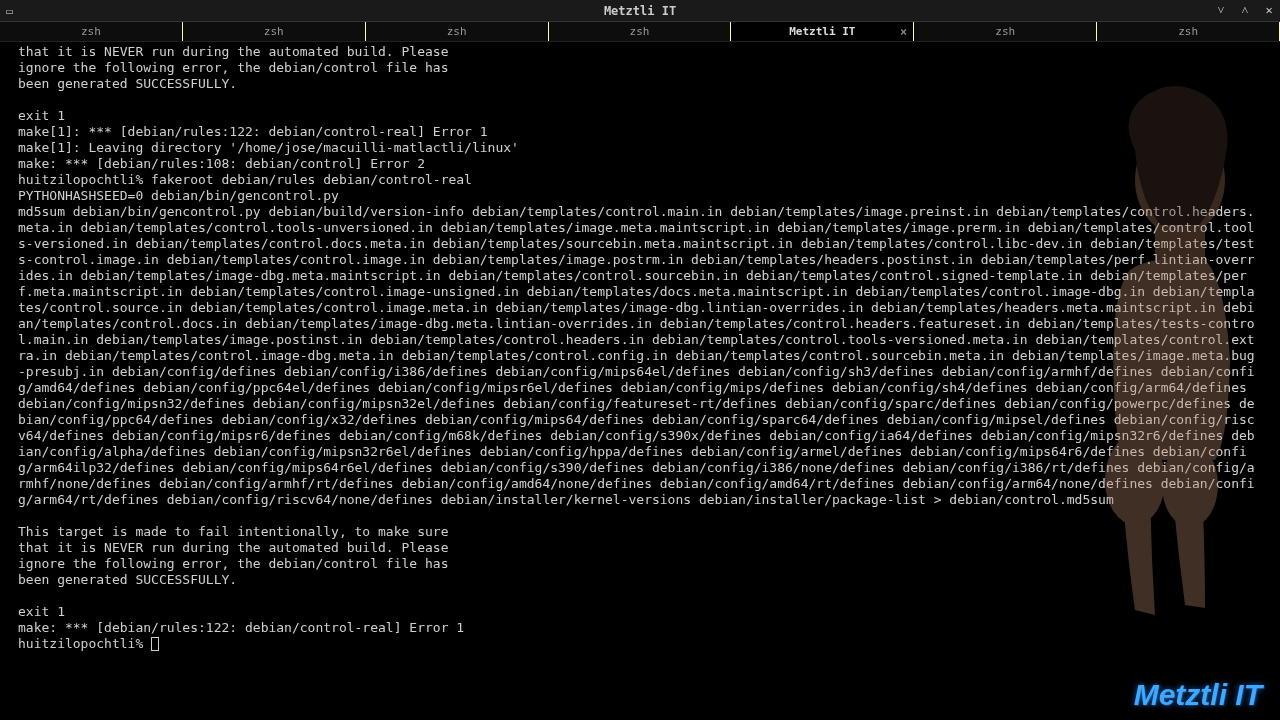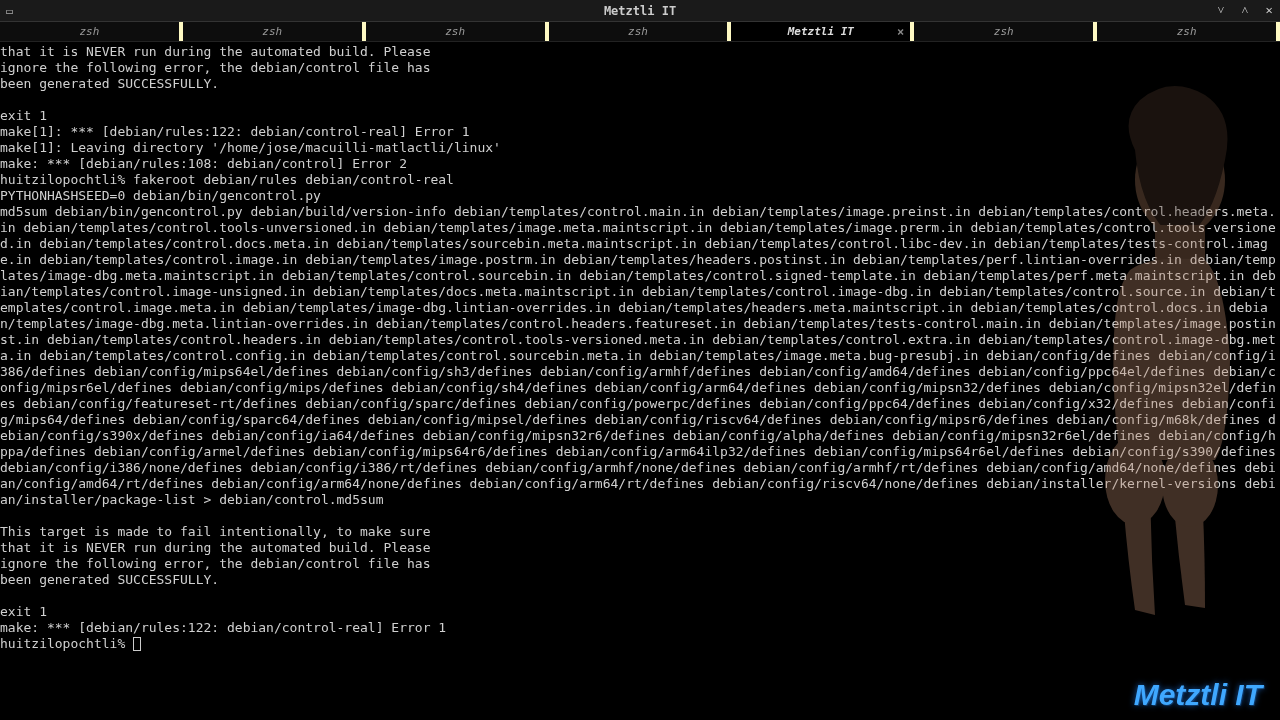--- a/index.html
+++ b/index.html
@@ -52,38 +52,37 @@
     display: flex;
     border-bottom: 1px solid #222;
   }
   .tab {
     flex: 1;
     display: flex;
     align-items: center;
     justify-content: center;
     color: #999;
     font-size: 11px;
-    border-right: 4px solid #fef9c3;
+    border-right: 1px solid #fef9c3;
     position: relative;
     cursor: pointer;
-    font-style: italic;
   }
   .tab.active {
     background: #000;
     color: #ddd;
     font-weight: bold;
   }
   .tab .close {
     position: absolute;
     right: 6px;
     color: #888;
     font-size: 12px;
   }
   .terminal {
-    padding: 2px 0;
+    padding: 2px 18px;
     white-space: pre-wrap;
     word-break: break-all;
     line-height: 16px;
     font-size: 13px;
     letter-spacing: 0px;
   }
   .cursor {
     display: inline-block;
     width: 8px;
     height: 14px;

